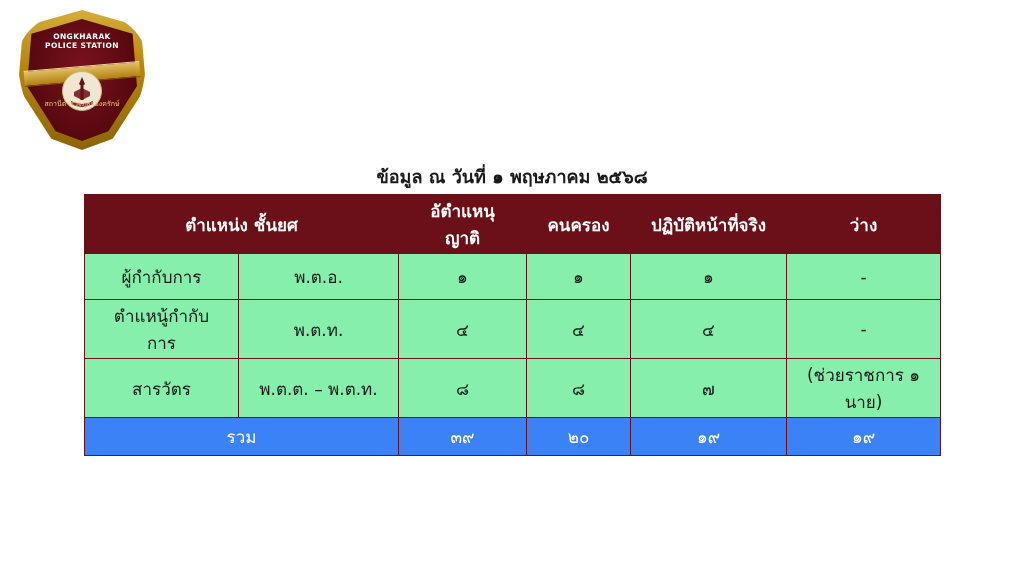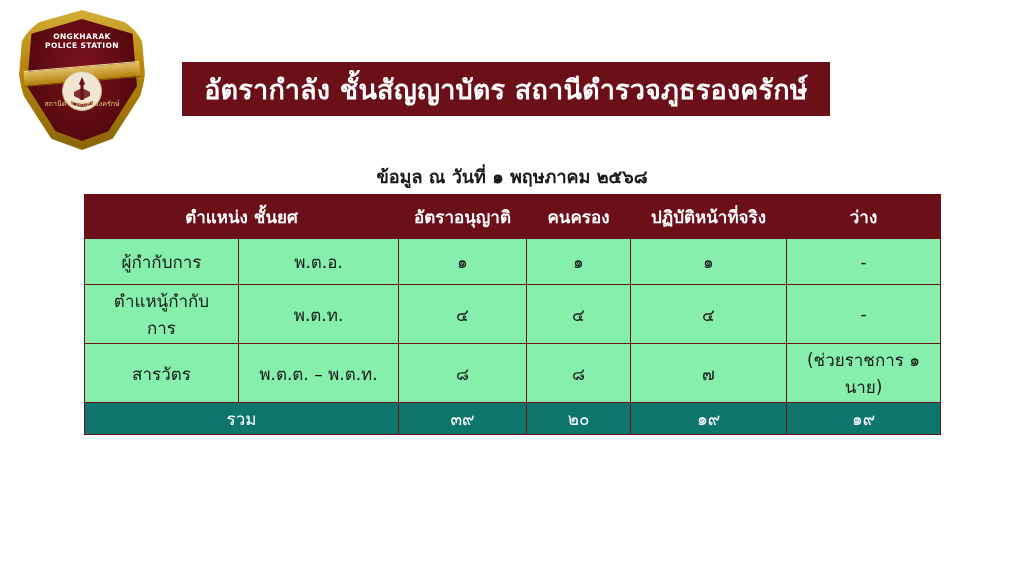--- a/index.html
+++ b/index.html
@@ -136,24 +136,24 @@
   table.data thead th {
     background: #6b0f18;
     color: #ffffff;
     font-weight: bold;
     font-size: 17px;
     height: 44px;
     border: 1px solid #6b0f18;
   }
   table.data tbody td { background: #86efac; }
   table.data tr.total td {
-    background: #0f766e;
+    background: #3b82f6;
     color: #ffffff;
     font-weight: normal;
-    height: 32px;
+    height: 38px;
   }
   td.note { font-size: 12.5px; }
   .col1 { width: 154px; }
   .col2 { width: 160px; }
   .col3 { width: 128px; }
   .col4 { width: 104px; }
   .col5 { width: 156px; }
   .col6 { width: 154px; }
 </style>
 </head>
@@ -176,40 +176,37 @@
           <path d="M23 9 L26 16 L23 19 L20 16 Z"></path>
           <rect x="21.5" y="18" width="3" height="14"></rect>
           <path d="M15 24 L23 20 L31 24 L31 28 L23 32 L15 28 Z" opacity="0.85"></path>
           <path d="M12 33 Q23 39 34 33 L34 36 Q23 42 12 36 Z" opacity="0.9"></path>
         </g>
       </svg>
     </div>
     <div class="badge-bottom-text">สถานีตำรวจภูธรองครักษ์</div>
   </div>
 
-  <div class="title-bar">
-    <span class="title-text">อัตรากำลัง ชั้นสัญญาบัตร สถานีตำรวจภูธรองครักษ์</span>
-  </div>
 
   <div class="subtitle">ข้อมูล ณ วันที่ ๑ พฤษภาคม ๒๕๖๘</div>
 
   <div class="table-wrap">
     <table class="data">
       <colgroup>
         <col class="col1">
           <col class="col2">
           <col class="col3">
           <col class="col4">
           <col class="col5">
           <col class="col6">
       </colgroup>
       <thead>
         <tr>
           <th colspan="2">ตำแหน่ง ชั้นยศ</th>
-          <th>อัตราอนุญาติ</th>
+          <th>อัตำแหนุญาติ</th>
           <th>คนครอง</th>
           <th>ปฏิบัติหน้าที่จริง</th>
           <th>ว่าง</th>
         </tr>
       </thead>
       <tbody>
         <tr>
           <td>ผู้กำกับการ</td>
           <td>พ.ต.อ.</td>
           <td>๑</td>

